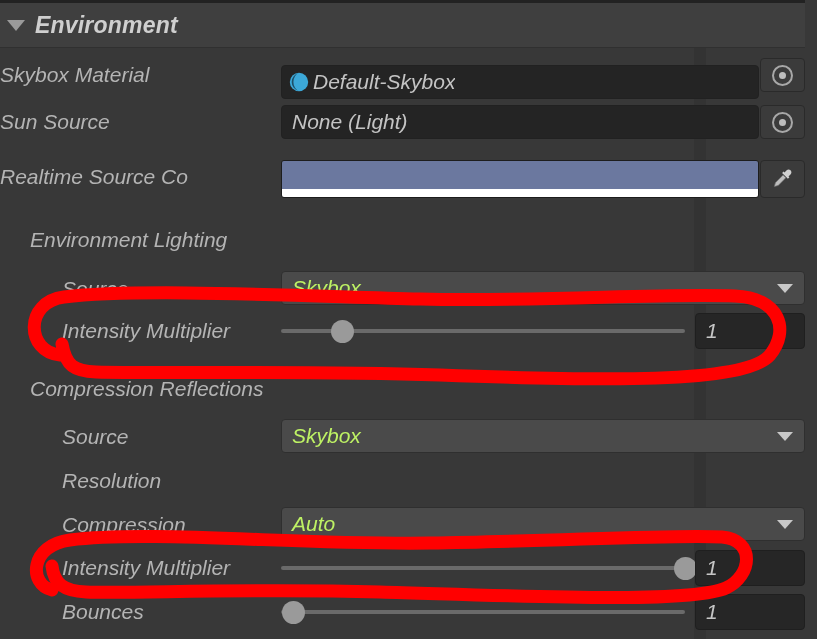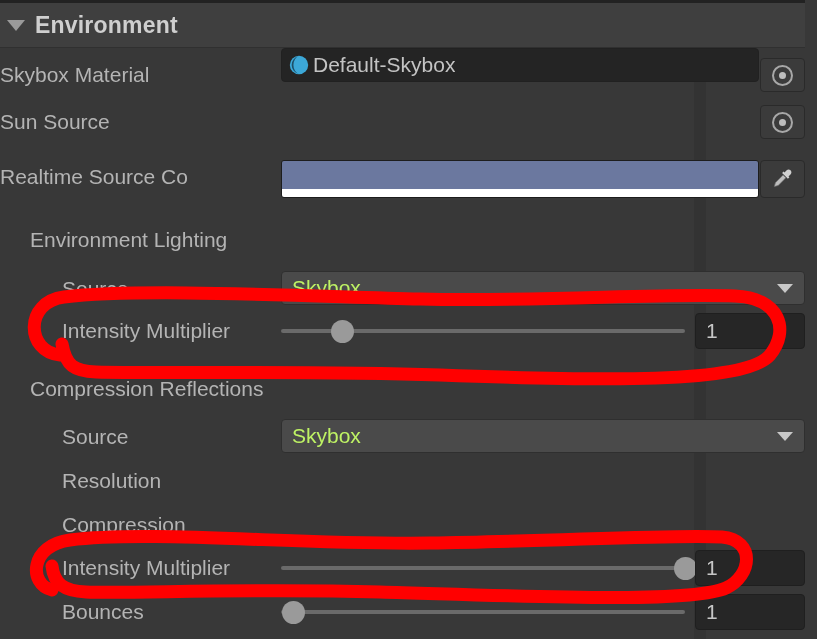--- a/index.html
+++ b/index.html
@@ -10,20 +10,21 @@
     background: #383838;
     font-family: "Liberation Sans", sans-serif;
     overflow: hidden;
   }
 
   #panel {
     position: relative;
     width: 706px;
     height: 639px;
     background: #383838;
+    font-style: italic;
   }
 
   
   .gutter {
     position: absolute;
     top: 0; right: 0;
     width: 12px; height: 639px;
     background: #333333;
   }
 
@@ -240,36 +241,39 @@
   <div class="gutter"></div>
 
   <div class="header">
     <div class="foldout"></div>
     <div class="header-title">Environment</div>
   </div>
 
   <div class="row" style="top:56px">
     <div class="label indent-0">Skybox Material</div>
   </div>
-  <div class="objfield" style="top:48px">
+  <div class="objfield" style="top:65px">
     <svg class="mat-icon" viewBox="0 0 24 24">
       <circle cx="12" cy="12" r="10" fill="#3ca8d8"></circle>
       <path d="M12 2.2 A10 10 0 0 0 12 21.8 A7.6 10 0 0 1 12 2.2 Z" fill="#1d4f68"></path>
     </svg>
     <span class="obj-text">Default-Skybox</span>
   </div>
   <div class="picker-btn" style="top:58px">
     <span class="picker-ring">
       <span class="picker-dot"></span>
     </span>
   </div>
 
   <div class="row" style="top:103px">
     <div class="label indent-0">Sun Source</div>
   </div>
+  <div class="objfield" style="top:105px">
+    <span class="obj-text pad">None (Light)</span>
+  </div>
   <div class="picker-btn" style="top:105px">
     <span class="picker-ring">
       <span class="picker-dot"></span>
     </span>
   </div>
 
   <div class="row" style="top:158px">
     <div class="label indent-0">Realtime Source Co</div>
   </div>
   <div class="colorfield" style="top:160px">
@@ -313,20 +317,24 @@
     <span class="dd-text">Skybox</span>
     <span class="dd-arrow"></span>
   </div>
 
   <div class="row" style="top:462px">
     <div class="label indent-1">Resolution</div>
   </div>
 
   <div class="row" style="top:506px">
     <div class="label indent-1">Compression</div>
+  </div>
+  <div class="dropdown" style="top:507px">
+    <span class="dd-text">Auto</span>
+    <span class="dd-arrow"></span>
   </div>
 
   <div class="row" style="top:549px">
     <div class="label indent-1">Intensity Multiplier</div>
   </div>
   <div class="slider-wrap" style="top:549px">
     <div class="slider-track"></div>
     <div class="slider-handle" id="handle-reflections-intensity" style="left: 100%;"></div>
   </div>
   <div class="numfield" style="top:550px">

